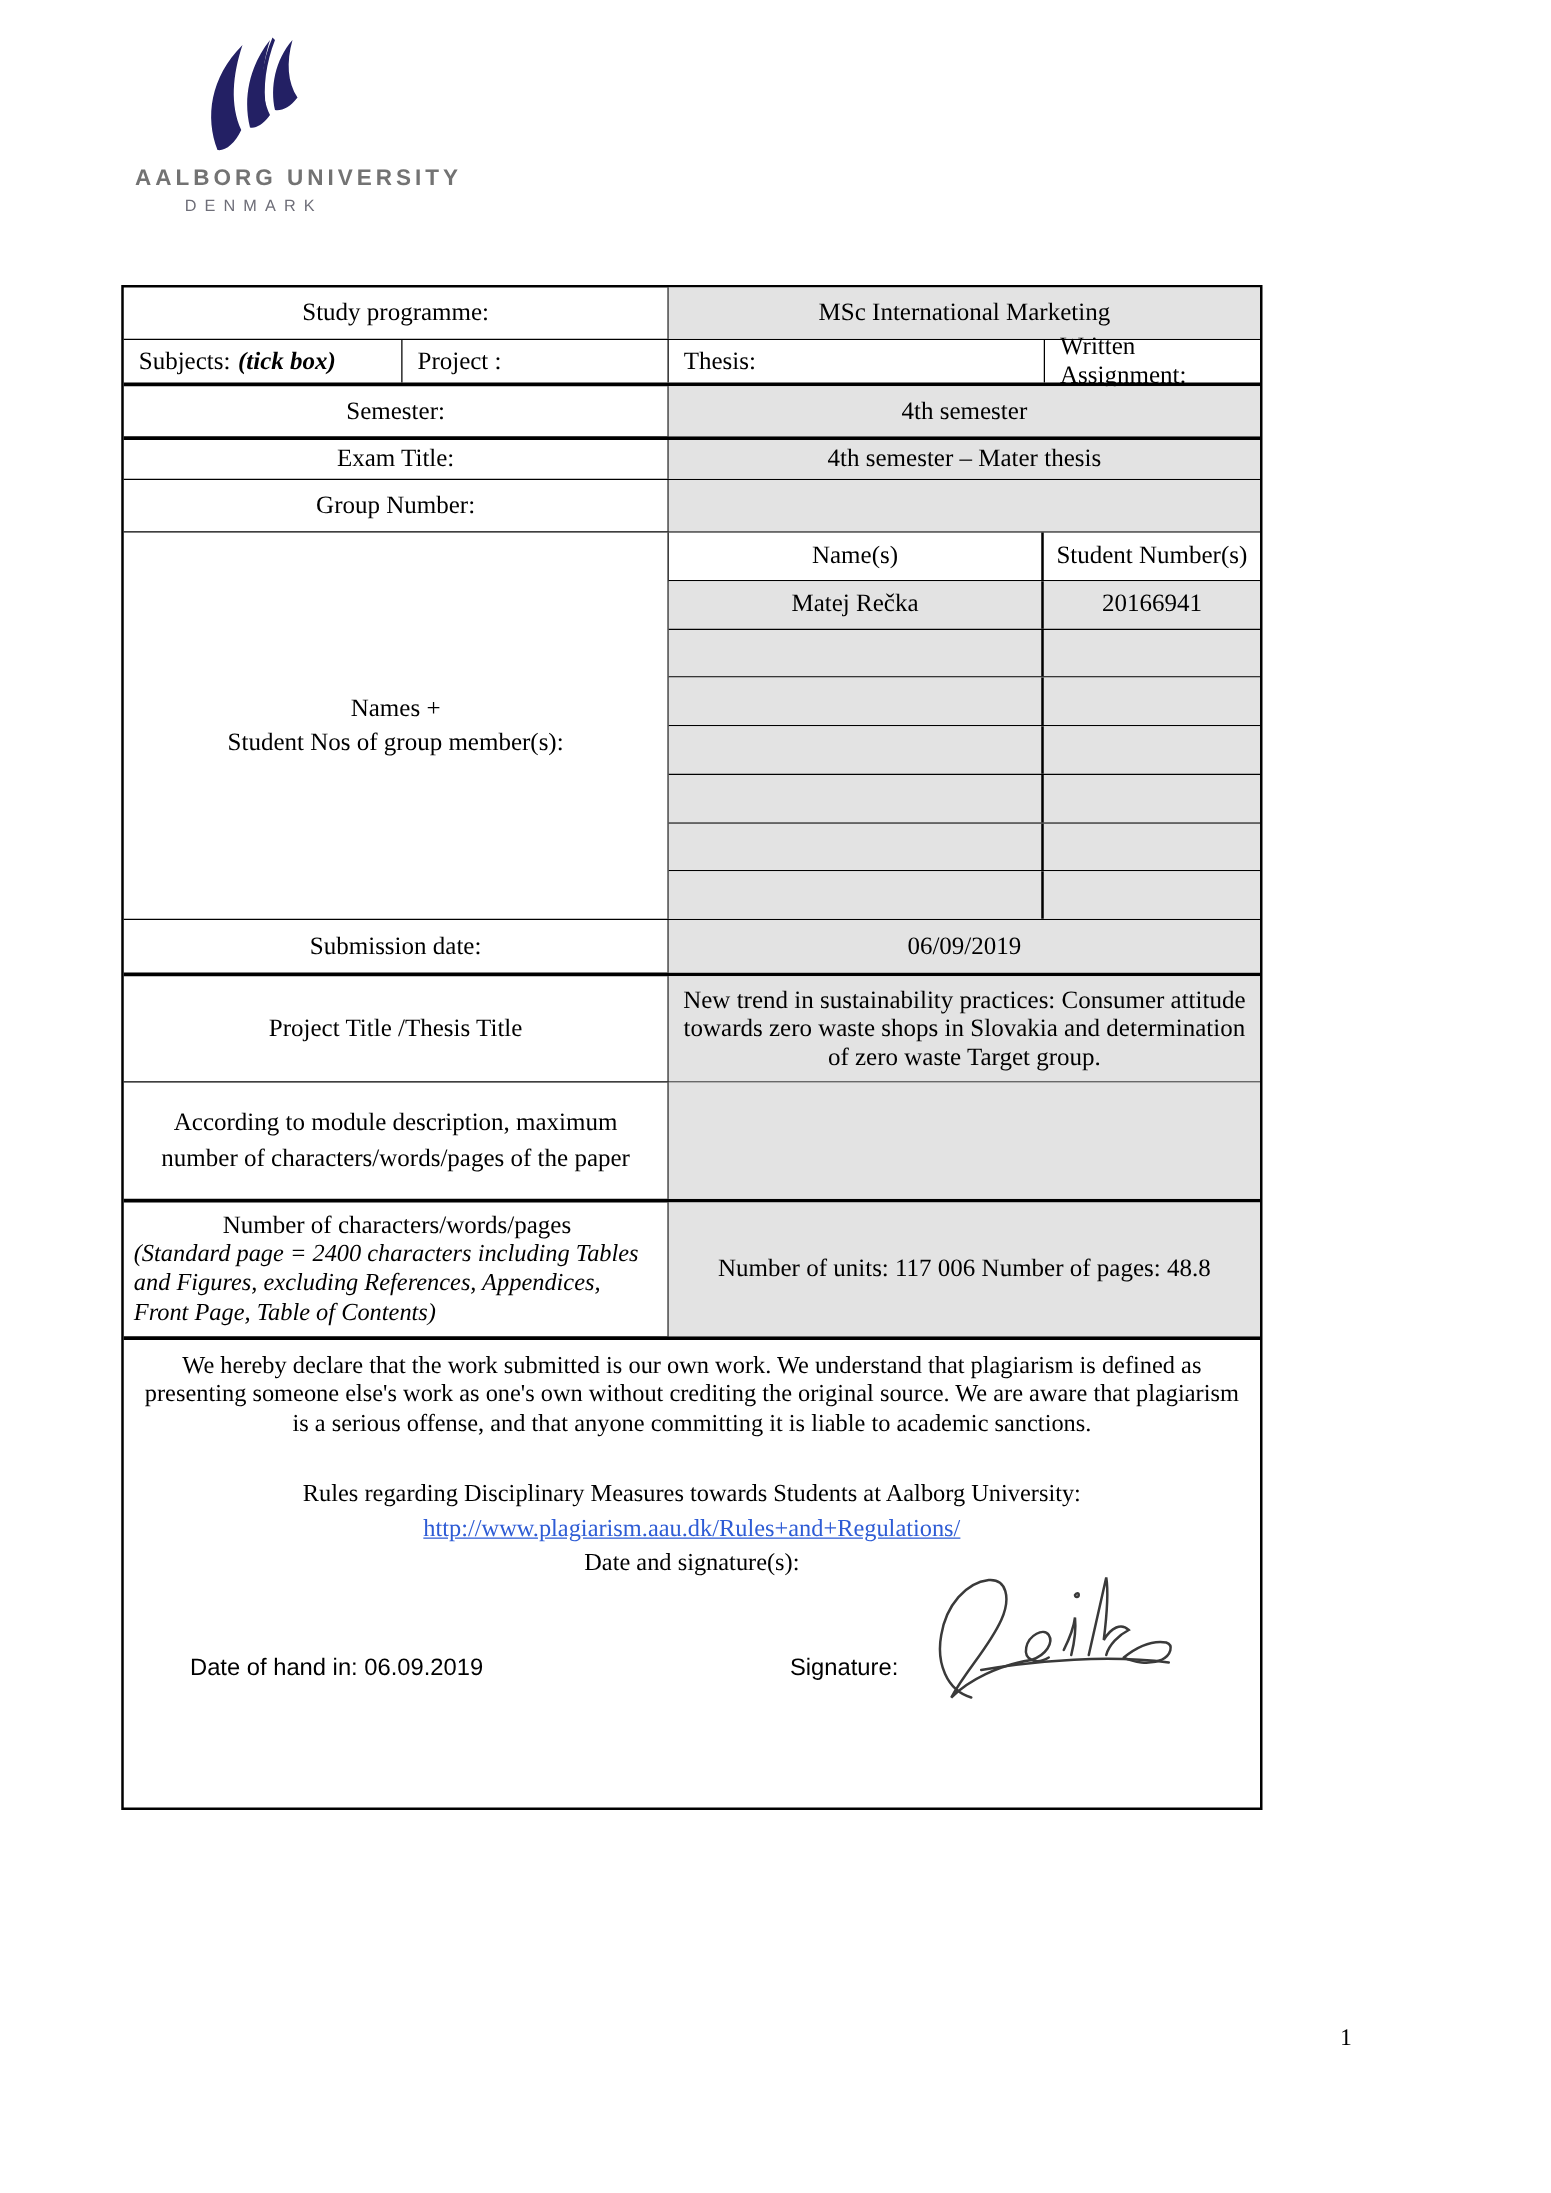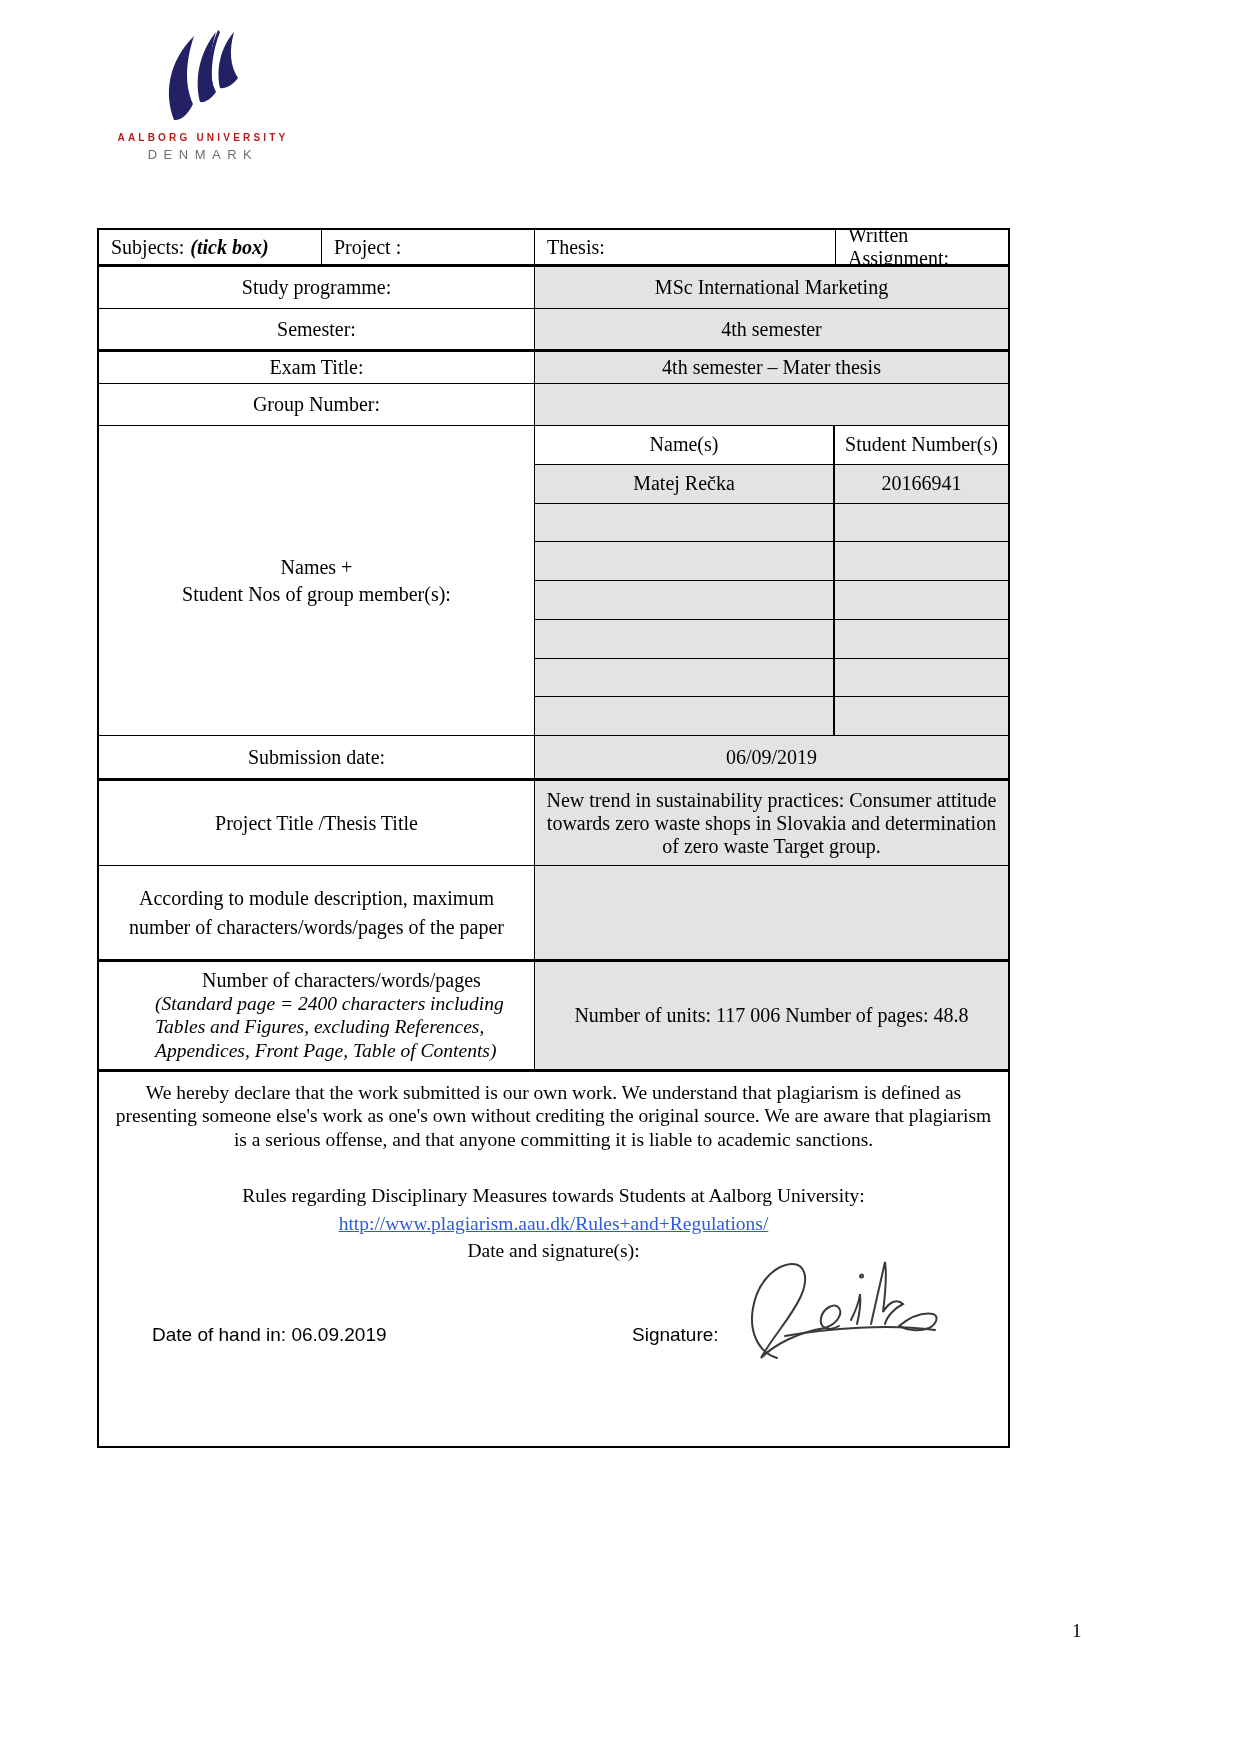--- a/index.html
+++ b/index.html
@@ -3,21 +3,21 @@
 <meta charset="utf-8">
 <style>
   html,body{margin:0;padding:0;background:#fff;}
   .page{position:relative;width:1241px;height:1754px;background:#ffffff;
         font-family:"Liberation Serif", serif;color:#000;overflow:hidden;}
 
   
   .logo{position:absolute;left:108px;top:28px;width:190px;text-align:center;}
   .logo-swirl{height:96px;display:flex;justify-content:center;align-items:flex-end;}
   .logo-l1{margin-top:8px;font-family:"Liberation Sans",sans-serif;font-weight:bold;
-           font-size:10px;letter-spacing:3.2px;color:#b91c1c;white-space:nowrap;}
+           font-size:18px;letter-spacing:3.2px;color:#737373;white-space:nowrap;}
   .logo-l2{margin-top:4px;font-family:"Liberation Sans",sans-serif;
            font-size:13px;letter-spacing:6.5px;color:#6e6e78;white-space:nowrap;}
   .doc-title{position:absolute;left:330px;top:132px;width:540px;margin:0;
              text-align:center;font-size:22px;font-weight:bold;letter-spacing:.2px;}
 
   
   .form-table{position:absolute;left:97px;top:228px;width:913px;
               border:2.5px solid #000;box-sizing:border-box;font-size:20px;}
   .trow{display:flex;box-sizing:border-box;border-bottom:1.5px solid #000;}
   .trow.thick{border-bottom-width:3px;}
@@ -54,21 +54,21 @@
   .names-right{flex:1;display:flex;flex-direction:column;}
   .nrow{display:flex;flex:1;box-sizing:border-box;border-bottom:1.5px solid #000;}
   .nrow:last-child{border-bottom:none;}
   .ncell-name{width:300px;flex:none;border-right:2px solid #000;box-sizing:border-box;
               display:flex;align-items:center;justify-content:center;}
   .ncell-num{flex:1;display:flex;align-items:center;justify-content:center;}
   .names-label{line-height:1.35;}
 
   .ptitle-text{padding:4px 10px;line-height:1.15;}
   .acc-label{line-height:1.45;padding:0 14px;}
-  .num-label{width:100%;padding:2px 6px 2px 8px;margin-left:48px;}
+  .num-label{width:100%;padding:2px 6px 2px 8px;}
   .num-label .l1{text-align:center;}
   .num-label .l2{font-style:italic;text-align:left;font-size:19.5px;line-height:1.2;}
 
   
   .decl{position:relative;box-sizing:border-box;font-size:19.5px;}
   .decl-par{position:absolute;top:9px;left:0;right:0;margin:0 auto;width:892px;
             text-align:center;line-height:1.2;}
   .decl-rules{position:absolute;top:113px;left:0;right:0;text-align:center;}
   .decl-link{position:absolute;top:141px;left:0;right:0;text-align:center;}
   .decl-link a{color:#2e5cd5;text-decoration:underline;}
@@ -97,39 +97,39 @@
         </g>
       </svg>
     </div>
     <div class="logo-l1">AALBORG UNIVERSITY</div>
     <div class="logo-l2">DENMARK</div>
   </div>
 
 
   <div class="form-table">
 
+    <div class="trow h-study">
+      <div class="cell vline label-col">Study programme:</div>
+      <div class="cell value-col gray">MSc International Marketing</div>
+    </div>
+
     <div class="trow thick h-subjects">
       <div class="cell left vline c-subj">
         <span>Subjects:</span>
         <span class="tickbox">(tick box)</span>
       </div>
       <div class="cell left vline c-proj">
         <span>Project :</span>
       </div>
       <div class="cell left vline c-thesis">
         <span>Thesis:</span>
       </div>
       <div class="cell left c-written">
         <span>Written Assignment:</span>
       </div>
-    </div>
-
-    <div class="trow h-study">
-      <div class="cell vline label-col">Study programme:</div>
-      <div class="cell value-col gray">MSc International Marketing</div>
     </div>
 
     <div class="trow thick h-sem">
       <div class="cell vline label-col">Semester:</div>
       <div class="cell value-col gray">4th semester</div>
     </div>
 
     <div class="trow h-exam">
       <div class="cell vline label-col">Exam Title:</div>
       <div class="cell value-col gray">4th semester – Mater thesis</div>

